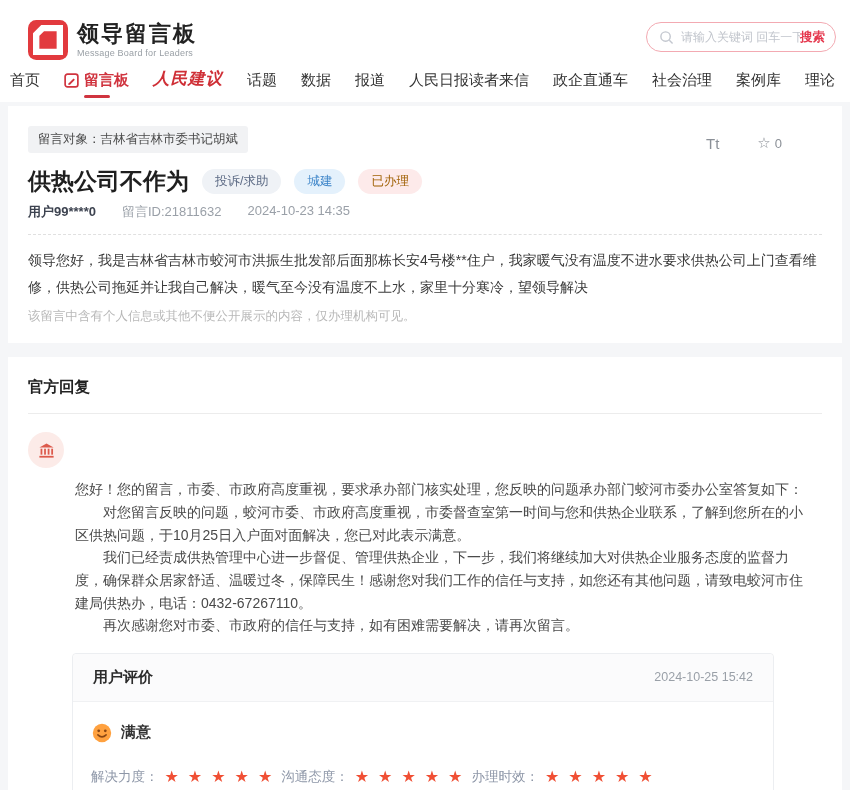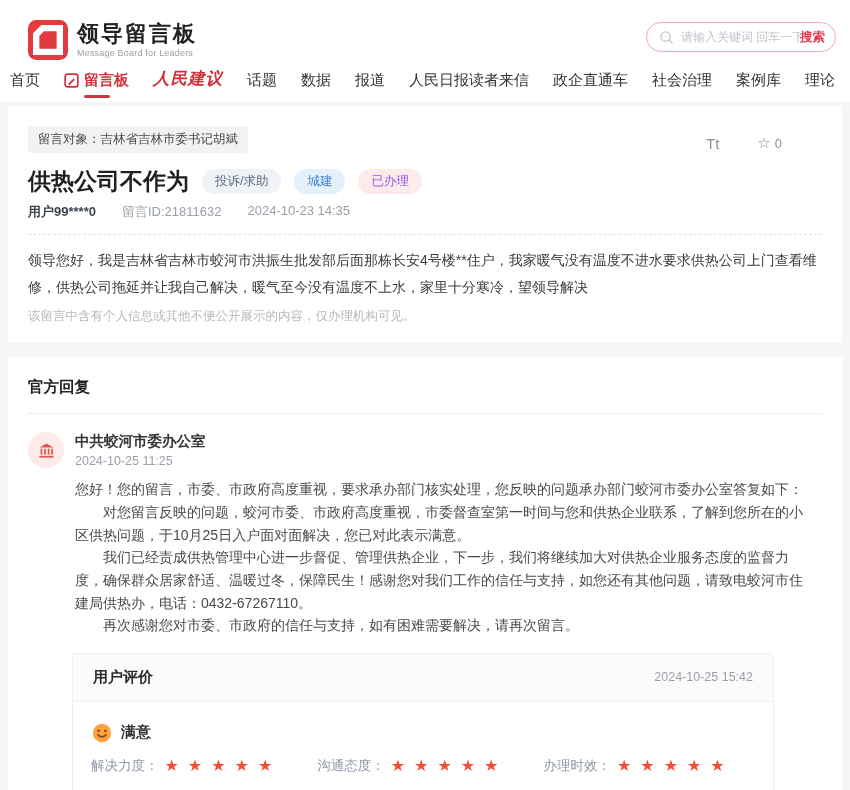--- a/index.html
+++ b/index.html
@@ -37,21 +37,21 @@
   .target-chip { background:#f1f2f4; color:#4a4a4a; font-size:12.5px; padding:5px 10px; border-radius:3px; }
   .title-tools { display:flex; align-items:center; gap:38px; color:#9aa0a6; padding-right:40px; margin-top:8px; }
   .tt-icon { font-size:15px; cursor:pointer; color:#8b9097; }
   .fav { display:flex; align-items:center; gap:4px; font-size:13px; cursor:pointer; color:#8b9097; }
   .fav .star-outline { font-size:15px; }
   .msg-title-row { margin-top:13px; display:flex; align-items:center; }
   .msg-title { font-size:23px; font-weight:bold; color:#1f1f1f; }
   .pill { font-size:12.5px; padding:4px 13px; border-radius:13px; margin-left:13px; white-space:nowrap; }
   .pill-gray { background:#eff2f6; color:#5d6b85; }
   .pill-blue { background:#e4f1fc; color:#3d85c9; }
-  .pill-red  { background:#fdeaea; color:#8b5cf6; }
+  .pill-red  { background:#fdeaea; color:#a16207; }
   .meta-row { margin-top:6px; font-size:13px; color:#9aa0a8; display:flex; gap:26px; }
   .meta-user { color:#3d4350; font-weight:bold; }
   .msg-divider { border-top:1px dashed #e0e0e0; margin-top:13px; }
   .msg-body { margin-top:12px; font-size:14px; color:#3a3a3a; line-height:1.9; }
   .privacy-note { margin-top:8px; font-size:12.5px; color:#b8b8b8; }
   
   .card-reply { padding:20px 20px 0; min-height:466px; }
   .section-title { font-size:15.5px; font-weight:bold; color:#222; }
   .section-divider { border-top:1px solid #ececec; margin-top:15px; }
   .reply-head { display:flex; align-items:flex-start; gap:11px; margin-top:18px; }
@@ -63,21 +63,21 @@
   .reply-body p.indent { text-indent:2em; }
   
   .eval-box { margin:16px 48px 0 44px; border:1px solid #eceef1; border-radius:4px; background:#fff; }
   .eval-head { display:flex; justify-content:space-between; align-items:center; padding:14px 20px;
     background:#fbfbfc; border-bottom:1px solid #f0f1f3; border-radius:4px 4px 0 0; }
   .eval-title { font-size:15px; font-weight:bold; color:#2b2b2b; }
   .eval-date { font-size:12.5px; color:#9aa0a8; }
   .eval-content { padding:20px 18px 18px; }
   .satisfy-row { display:flex; align-items:center; gap:8px; }
   .satisfy-label { font-size:15px; font-weight:bold; color:#333; }
-  .ratings-row { margin-top:13px; display:flex; align-items:center; gap:36px; flex-wrap:nowrap; }
+  .ratings-row { margin-top:24px; display:flex; align-items:center; flex-wrap:nowrap; }
   .rating-group { display:flex; align-items:center; }
   .rating-label { font-size:13.5px; color:#8e97a8; }
   .stars { color:#f04f34; font-size:16px; letter-spacing:9px; margin-left:6px; line-height:1; }
 </style>
 </head>
 <body>
 
 <header class="site-header">
   <div class="logo-row">
     <div class="logo">
@@ -156,24 +156,20 @@
     <div class="reply-head">
       <span class="org-avatar">
         <svg width="19" height="19" viewBox="0 0 32 32">
           <path d="M16 4 L28 11 H4 Z" fill="#dc5a4c"></path>
           <rect x="6" y="13" width="3" height="10" fill="#dc5a4c"></rect>
           <rect x="12" y="13" width="3" height="10" fill="#dc5a4c"></rect>
           <rect x="18" y="13" width="3" height="10" fill="#dc5a4c"></rect>
           <rect x="24" y="13" width="3" height="10" fill="#dc5a4c"></rect>
           <rect x="4" y="25" width="24" height="3" fill="#dc5a4c"></rect>
         </svg>
-      </span>
-      <span>
-        <div class="org-name">中共蛟河市委办公室</div>
-        <div class="reply-date">2024-10-25 11:25</div>
       </span>
     </div>
 
     <div class="reply-body">
       <p>您好！您的留言，市委、市政府高度重视，要求承办部门核实处理，您反映的问题承办部门蛟河市委办公室答复如下：</p>
       <p class="indent">对您留言反映的问题，蛟河市委、市政府高度重视，市委督查室第一时间与您和供热企业联系，了解到您所在的小区供热问题，于10月25日入户面对面解决，您已对此表示满意。</p>
       <p class="indent">我们已经责成供热管理中心进一步督促、管理供热企业，下一步，我们将继续加大对供热企业服务态度的监督力度，确保群众居家舒适、温暖过冬，保障民生！感谢您对我们工作的信任与支持，如您还有其他问题，请致电蛟河市住建局供热办，电话：0432-67267110。</p>
       <p class="indent">再次感谢您对市委、市政府的信任与支持，如有困难需要解决，请再次留言。</p>
     </div>
 

